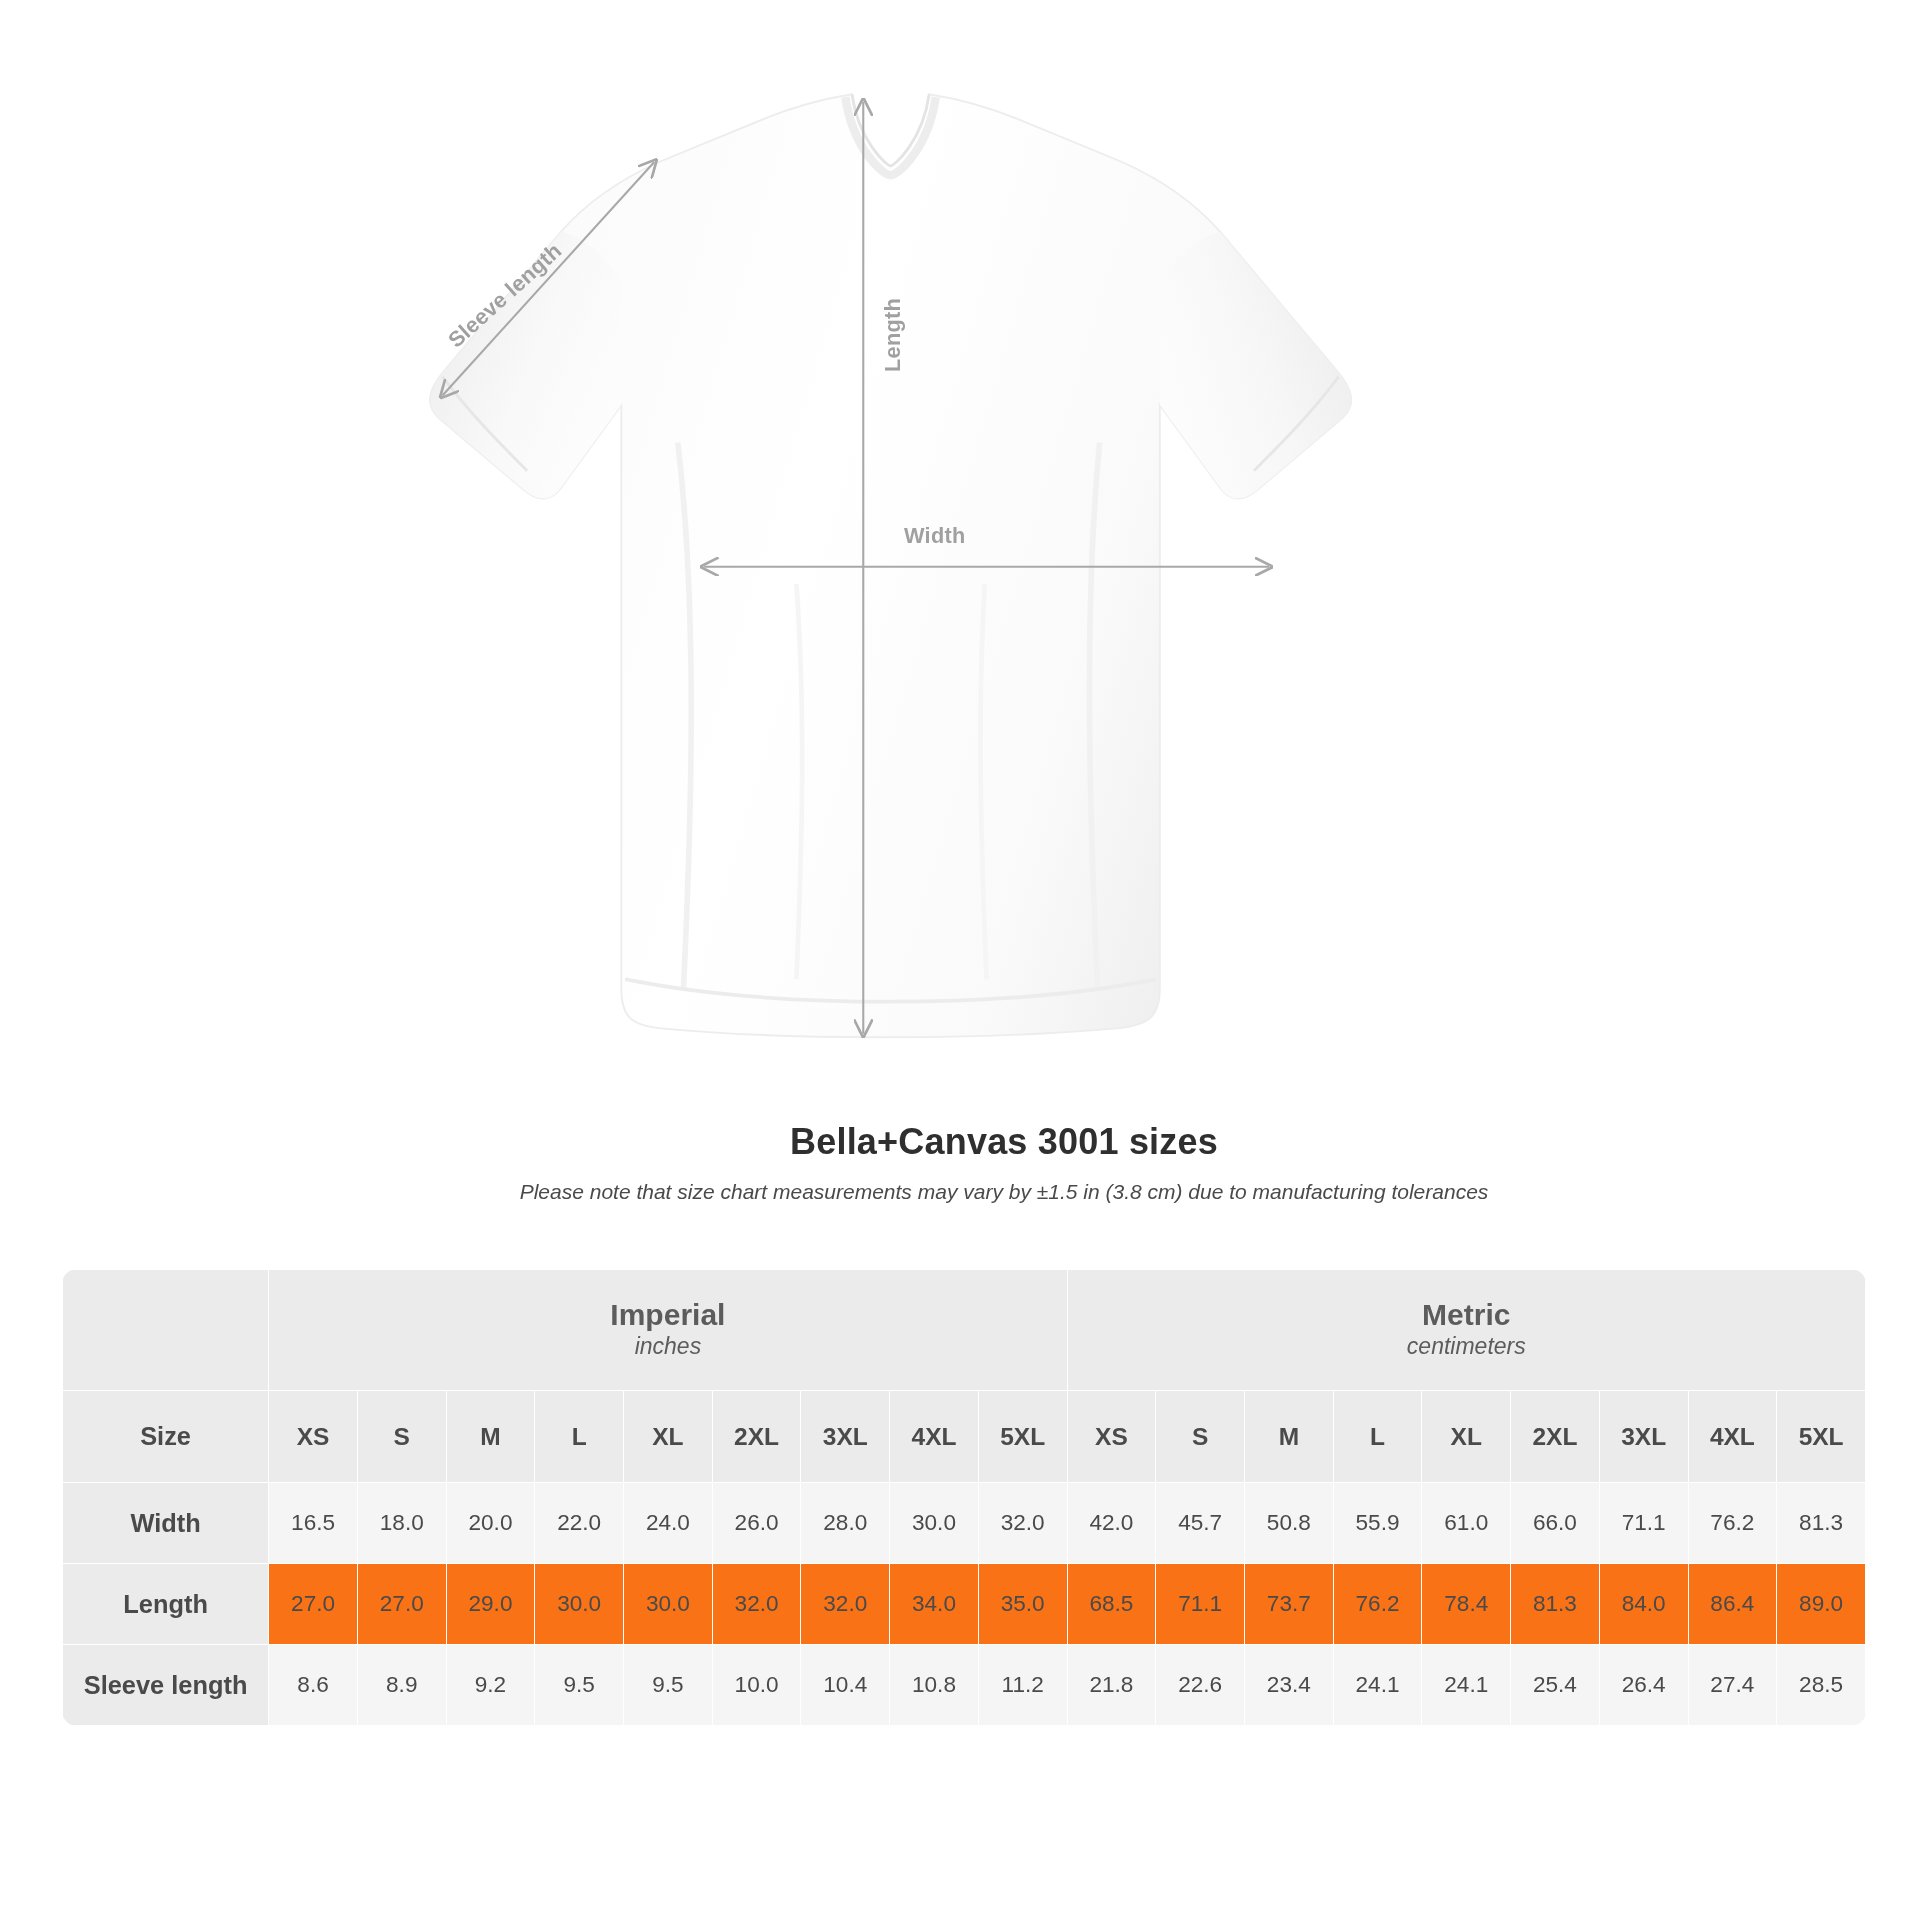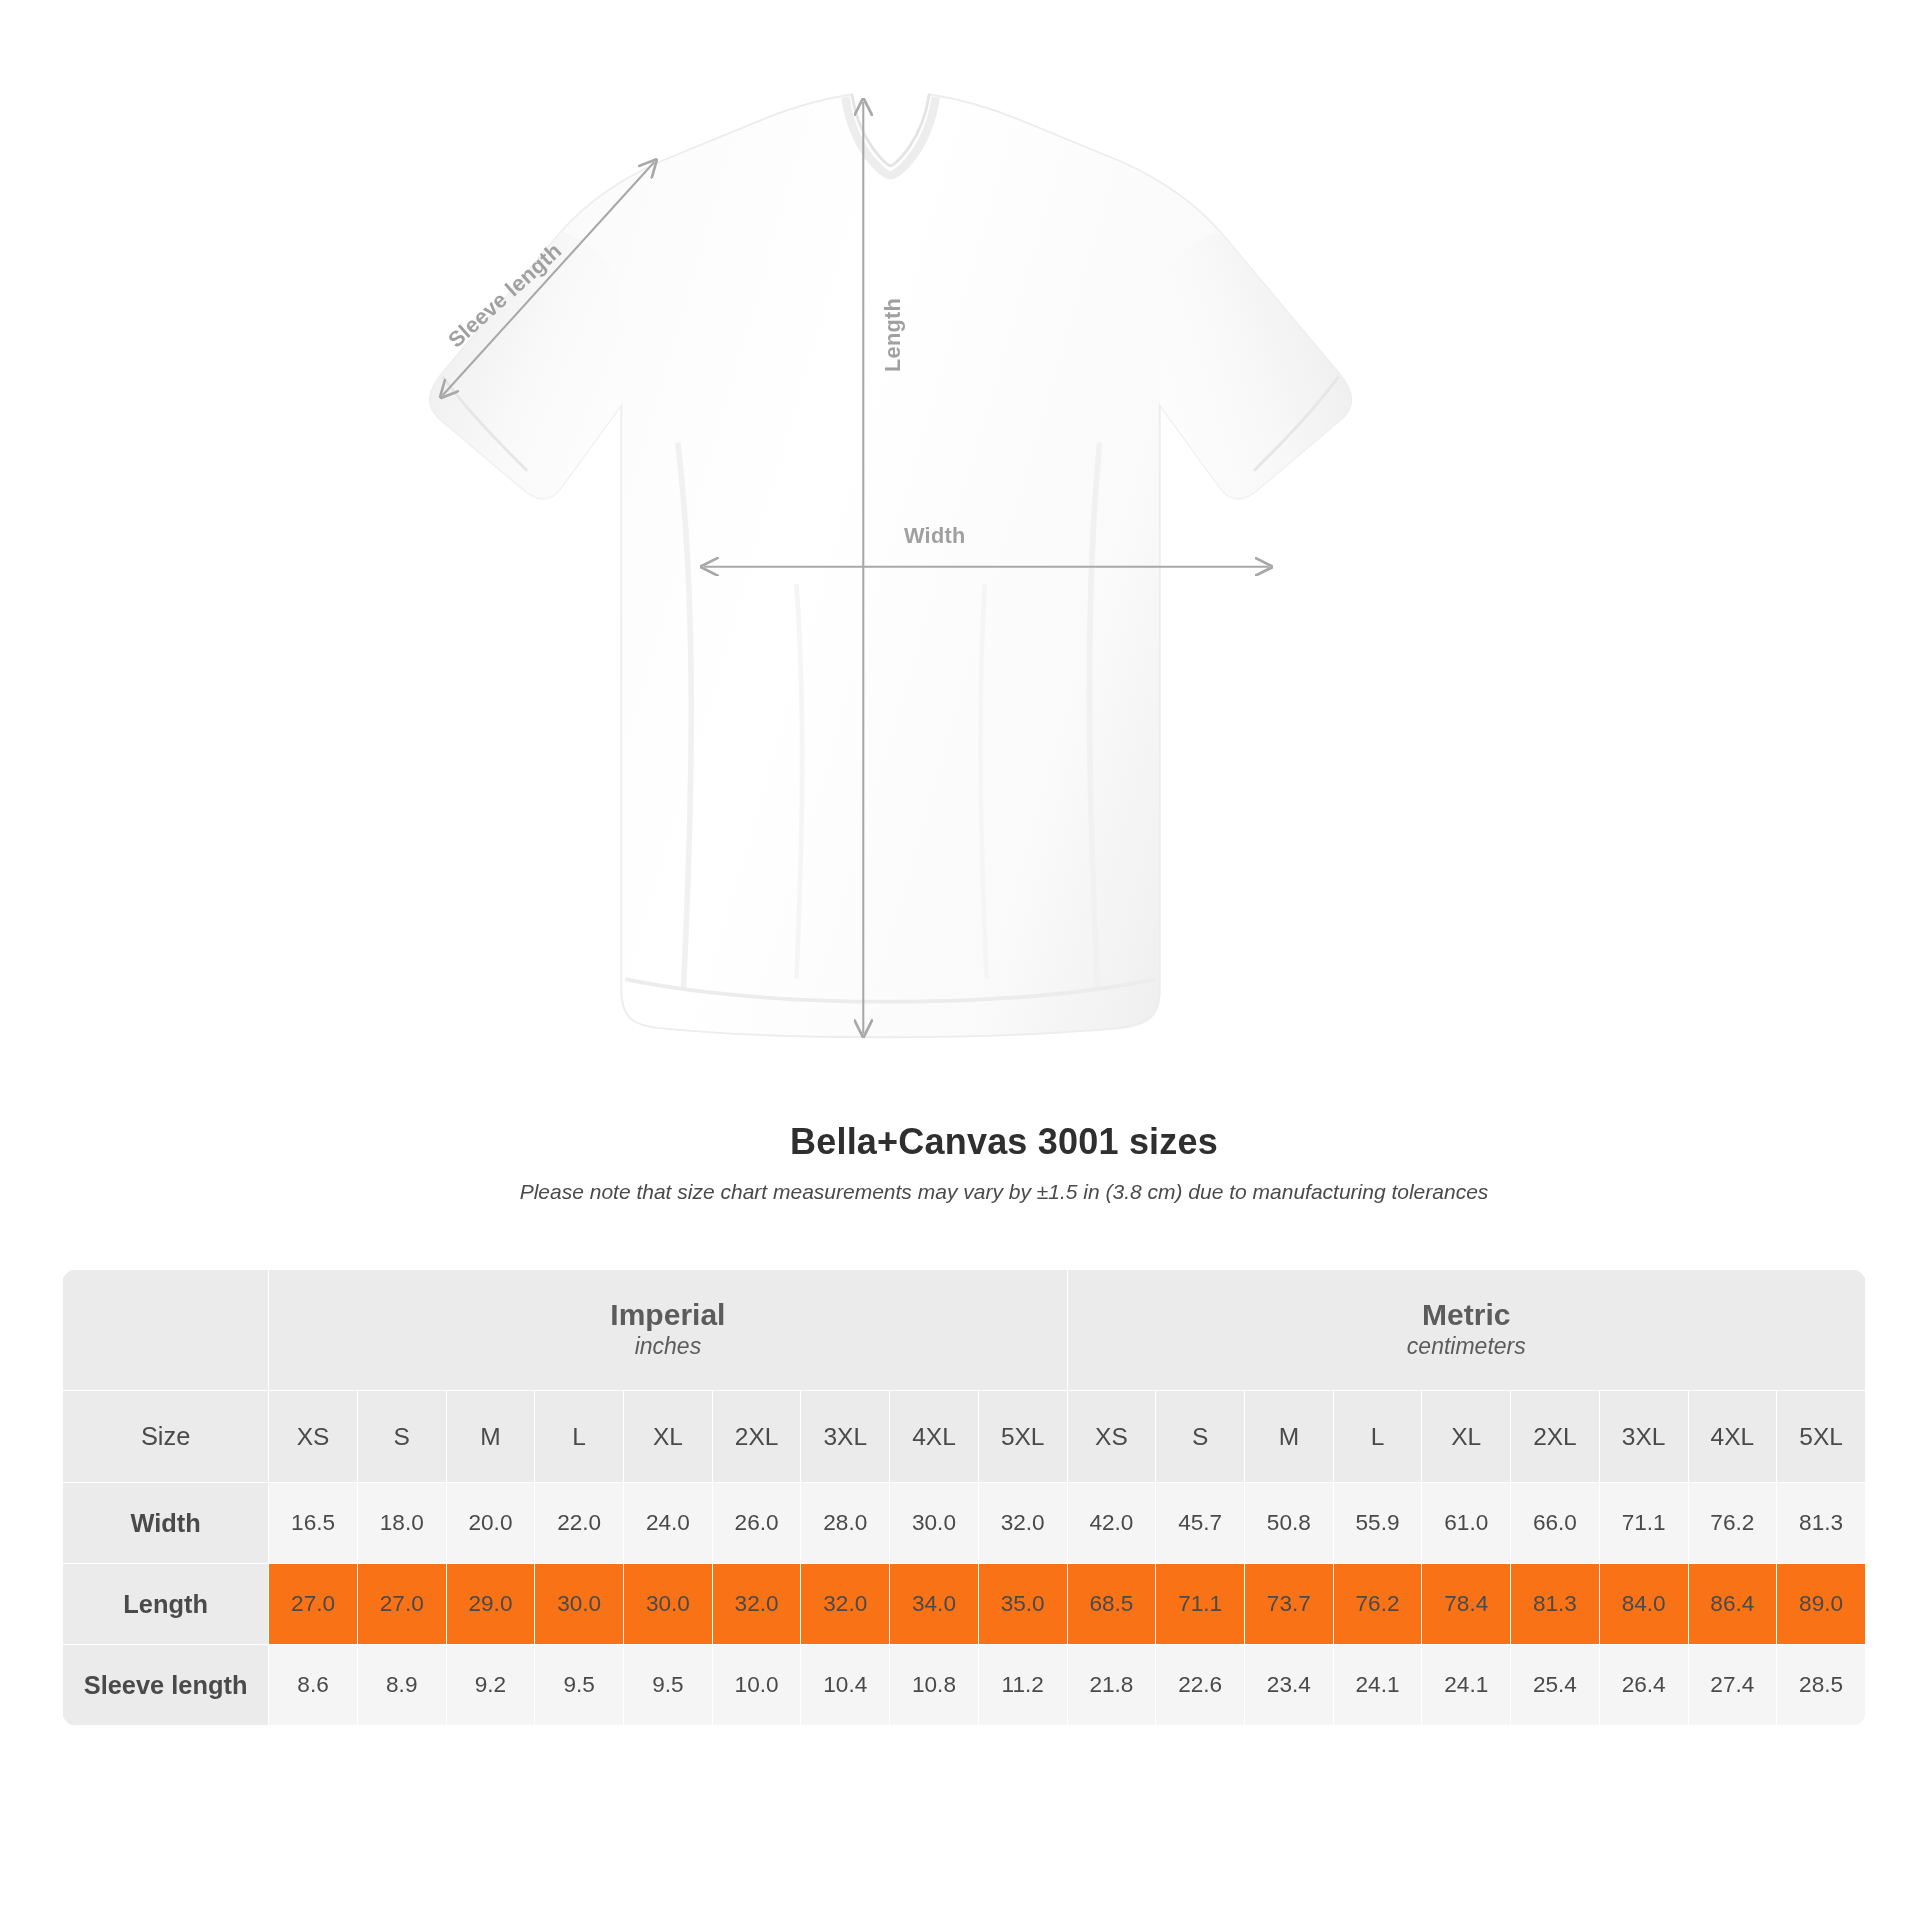--- a/index.html
+++ b/index.html
@@ -112,21 +112,21 @@
     color: #5c5c5c;
     line-height: 1.15;
   }
   .unit-head .unit-sub {
     font-size: 23px;
     font-style: italic;
     color: #5c5c5c;
     line-height: 1.3;
   }
   .corner-cell { background: #ebebeb; }
-  tr.row-head td { height: 92px; background: #ebebeb; font-weight: normal; font-size: 24.5px; color: #4a4a4a; }
+  tr.row-head td { height: 92px; background: #ebebeb; font-weight: bold; font-size: 24.5px; color: #4a4a4a; }
   tr.row-head td.label-cell { font-size: 25.4px; }
   tr.row-data td { height: 81px; }
   tr.row-data td.label-cell {
     background: #ebebeb;
     font-weight: bold;
     font-size: 25.4px;
     color: #4a4a4a;
   }
   tr.row-data td.value-cell { background: #f5f5f5; }
   tr.odd td.value-cell { background: #f97316; }

